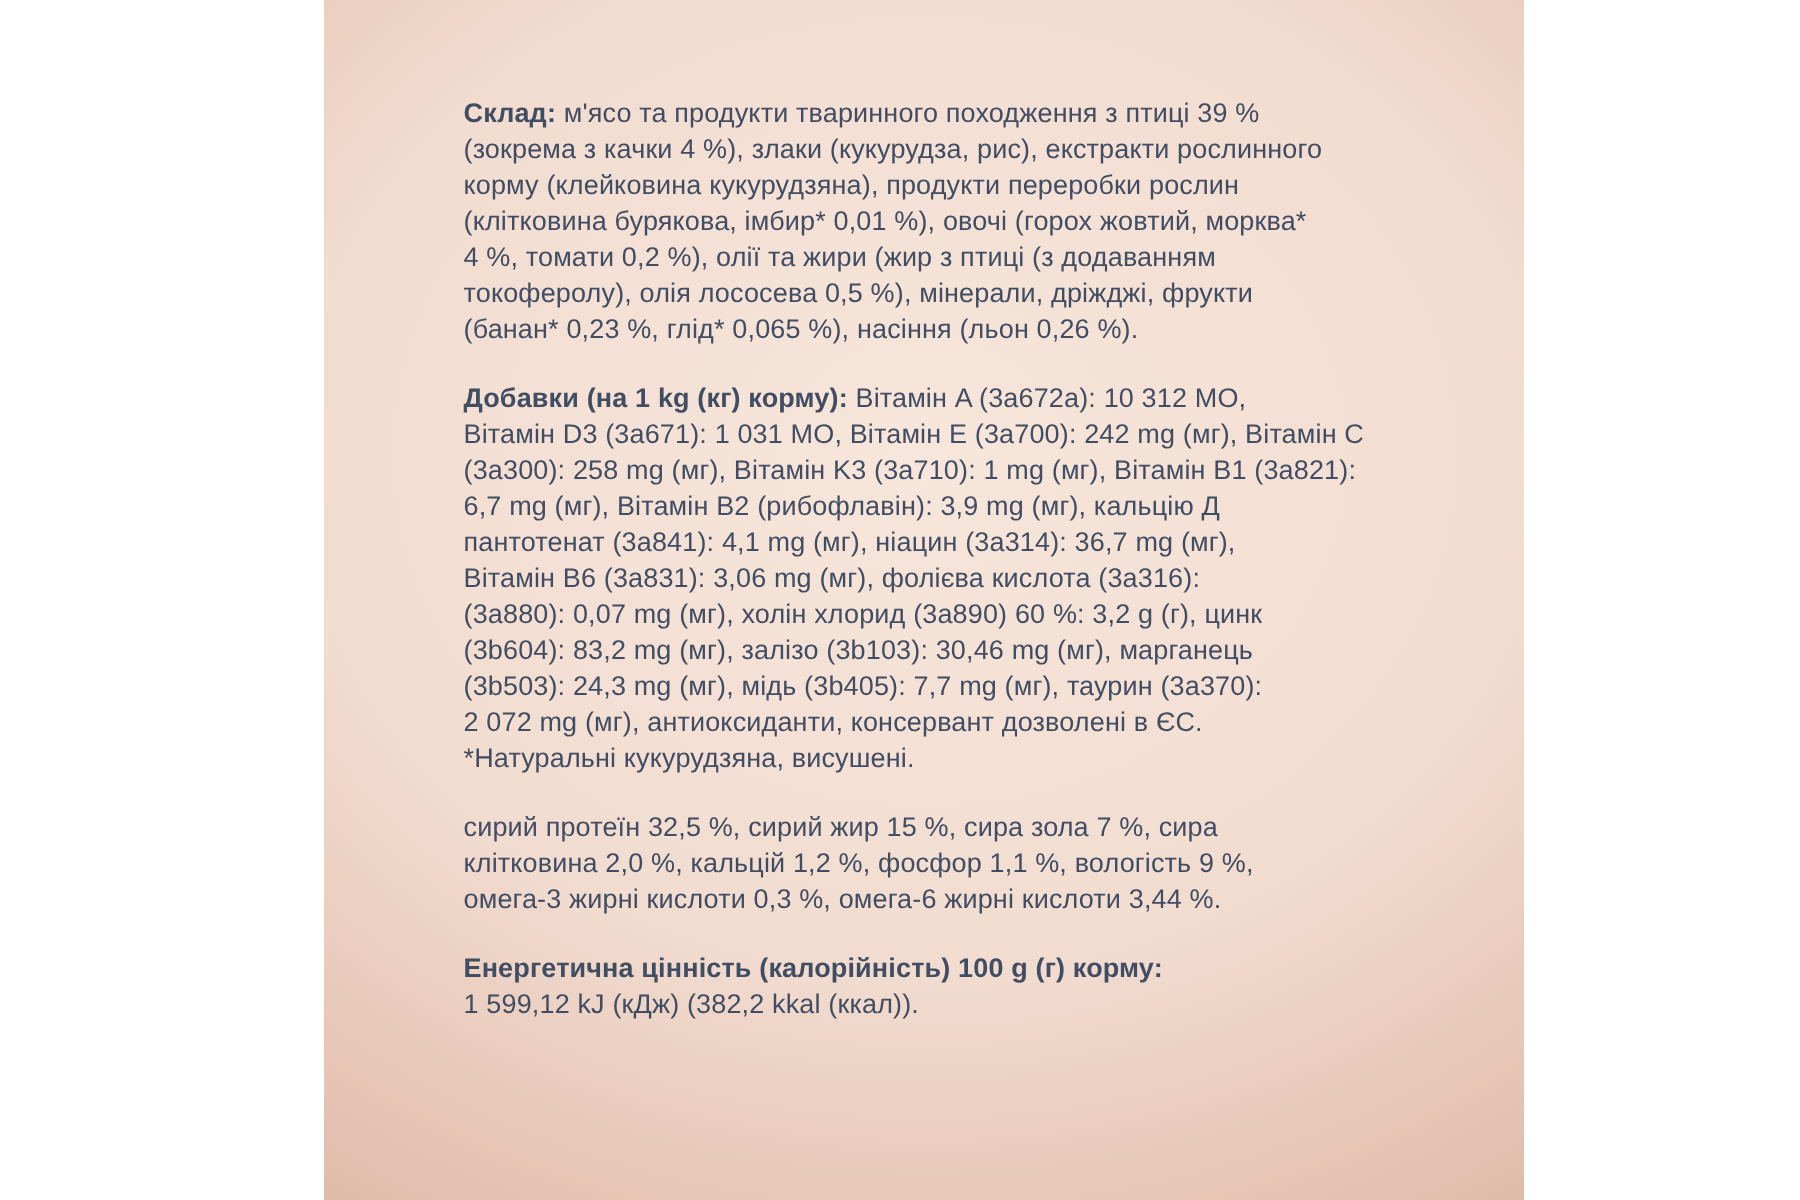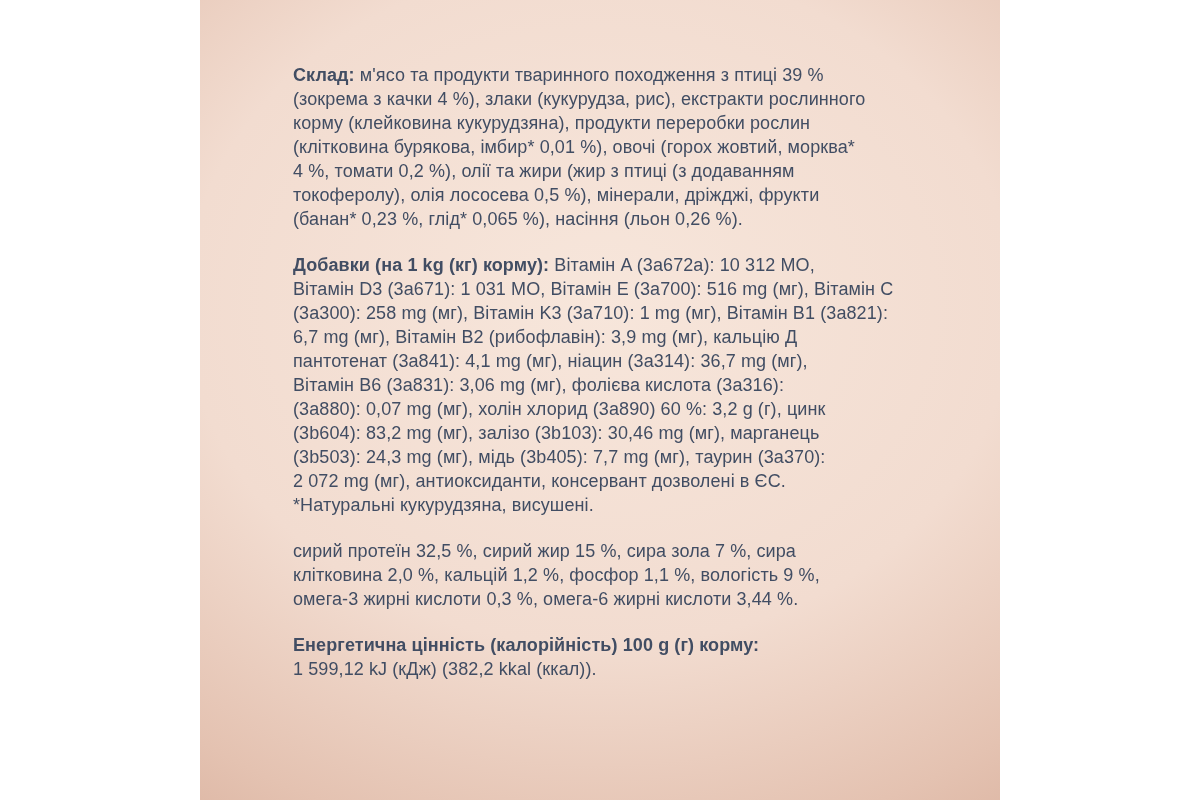--- a/index.html
+++ b/index.html
@@ -8,20 +8,21 @@
     width: 1200px;
     height: 800px;
     overflow: hidden;
     background: var(--page-bg, #ffffff);
     font-family: "Liberation Sans", sans-serif;
   }
   .stage {
     position: relative;
     width: 1112px;
     height: 800px;
+    margin-left: 16px;
   }
   .photo {
     position: absolute;
     left: 200px;
     top: 0;
     width: 800px;
     height: 800px;
     background: radial-gradient(
       115% 95% at 50% 38%,
       var(--bg-center, #f7e6db) 0%,
@@ -60,21 +61,21 @@
           <div class="line"><span class="heading">Склад:</span> <span>м'ясо та продукти тваринного походження з птиці 39 %</span></div>
           <div class="line">(зокрема з качки 4 %), злаки (кукурудза, рис), екстракти рослинного</div>
           <div class="line">корму (клейковина кукурудзяна), продукти переробки рослин</div>
           <div class="line">(клітковина бурякова, імбир* 0,01 %), овочі (горох жовтий, морква*</div>
           <div class="line">4 %, томати 0,2 %), олії та жири (жир з птиці (з додаванням</div>
           <div class="line">токоферолу), олія лососева 0,5 %), мінерали, дріжджі, фрукти</div>
           <div class="line">(банан* 0,23 %, глід* 0,065 %), насіння (льон 0,26 %).</div>
         </div>
         <div class="section">
           <div class="line"><span class="heading">Добавки (на 1 kg (кг) корму):</span> <span>Вітамін A (3a672a): 10 312 МО,</span></div>
-          <div class="line">Вітамін D3 (3a671): 1 031 МО, Вітамін E (3a700): 516 mg (мг), Вітамін C</div>
+          <div class="line">Вітамін D3 (3a671): 1 031 МО, Вітамін E (3a700): 242 mg (мг), Вітамін C</div>
           <div class="line">(3a300): 258 mg (мг), Вітамін K3 (3a710): 1 mg (мг), Вітамін B1 (3a821):</div>
           <div class="line">6,7 mg (мг), Вітамін B2 (рибофлавін): 3,9 mg (мг), кальцію Д</div>
           <div class="line">пантотенат (3a841): 4,1 mg (мг), ніацин (3a314): 36,7 mg (мг),</div>
           <div class="line">Вітамін B6 (3a831): 3,06 mg (мг), фолієва кислота (3a316):</div>
           <div class="line">(3a880): 0,07 mg (мг), холін хлорид (3a890) 60 %: 3,2 g (г), цинк</div>
           <div class="line">(3b604): 83,2 mg (мг), залізо (3b103): 30,46 mg (мг), марганець</div>
           <div class="line">(3b503): 24,3 mg (мг), мідь (3b405): 7,7 mg (мг), таурин (3a370):</div>
           <div class="line">2 072 mg (мг), антиоксиданти, консервант дозволені в ЄС.</div>
           <div class="line">*Натуральні кукурудзяна, висушені.</div>
         </div>

